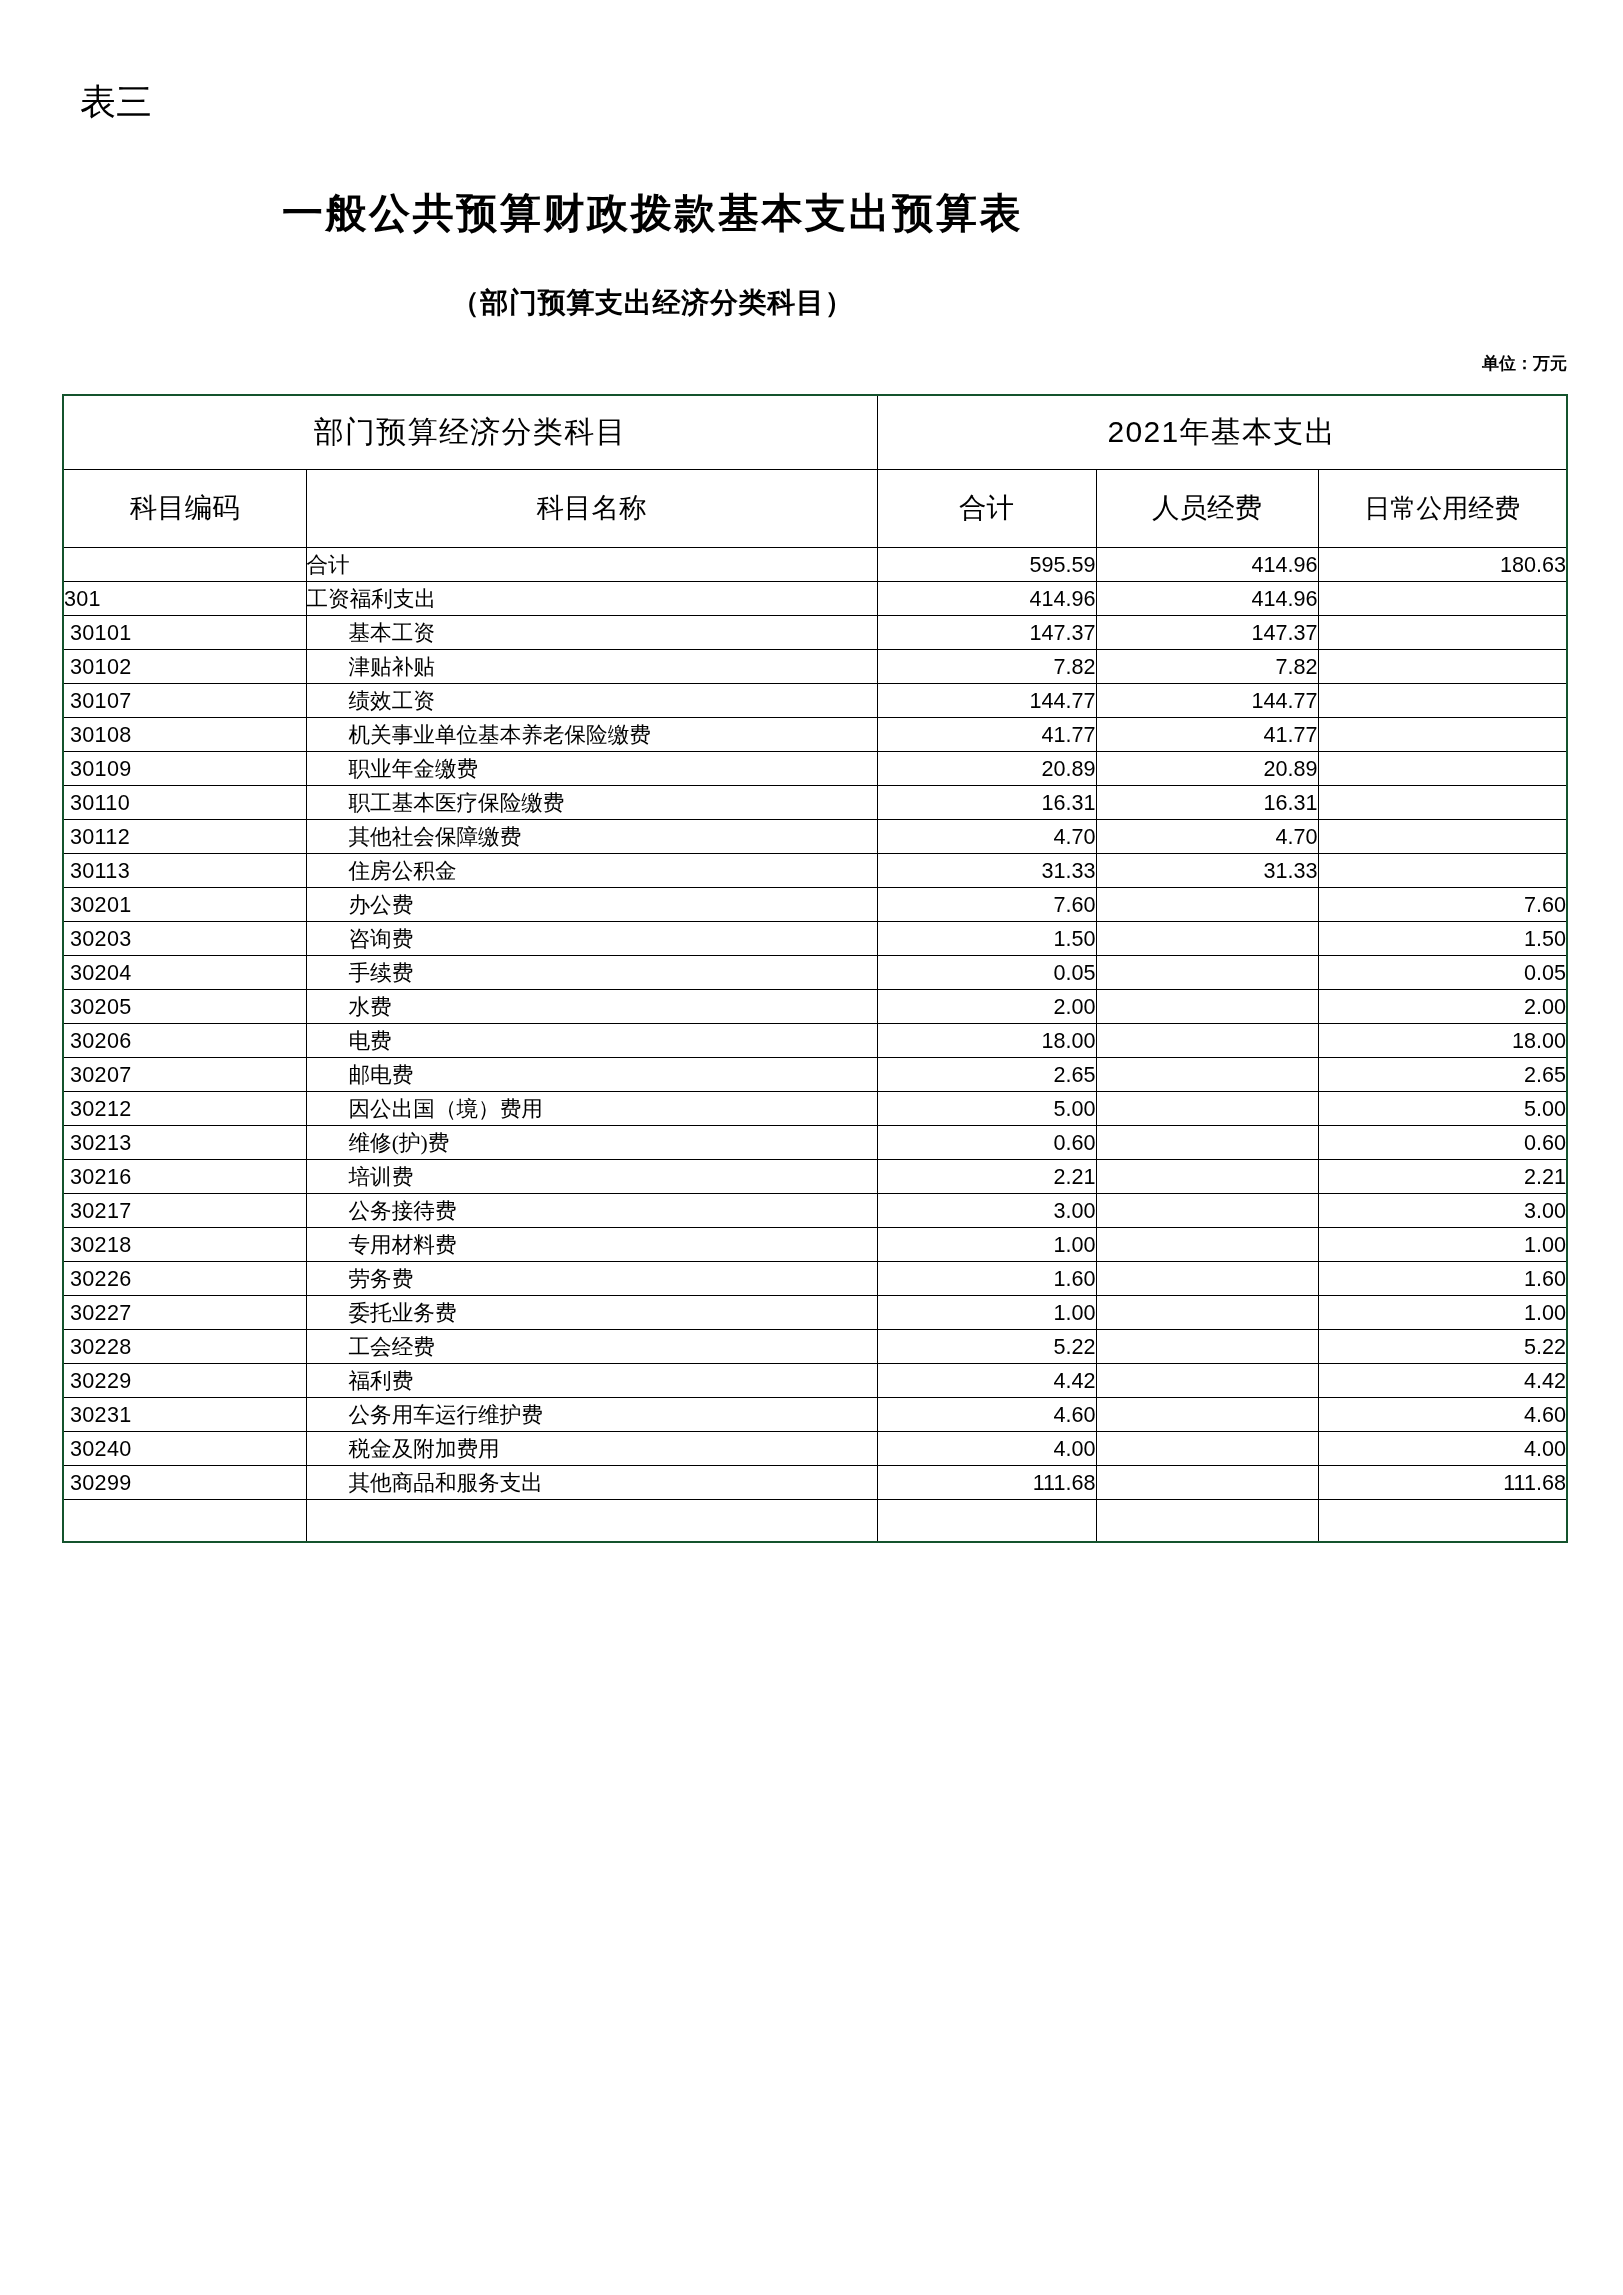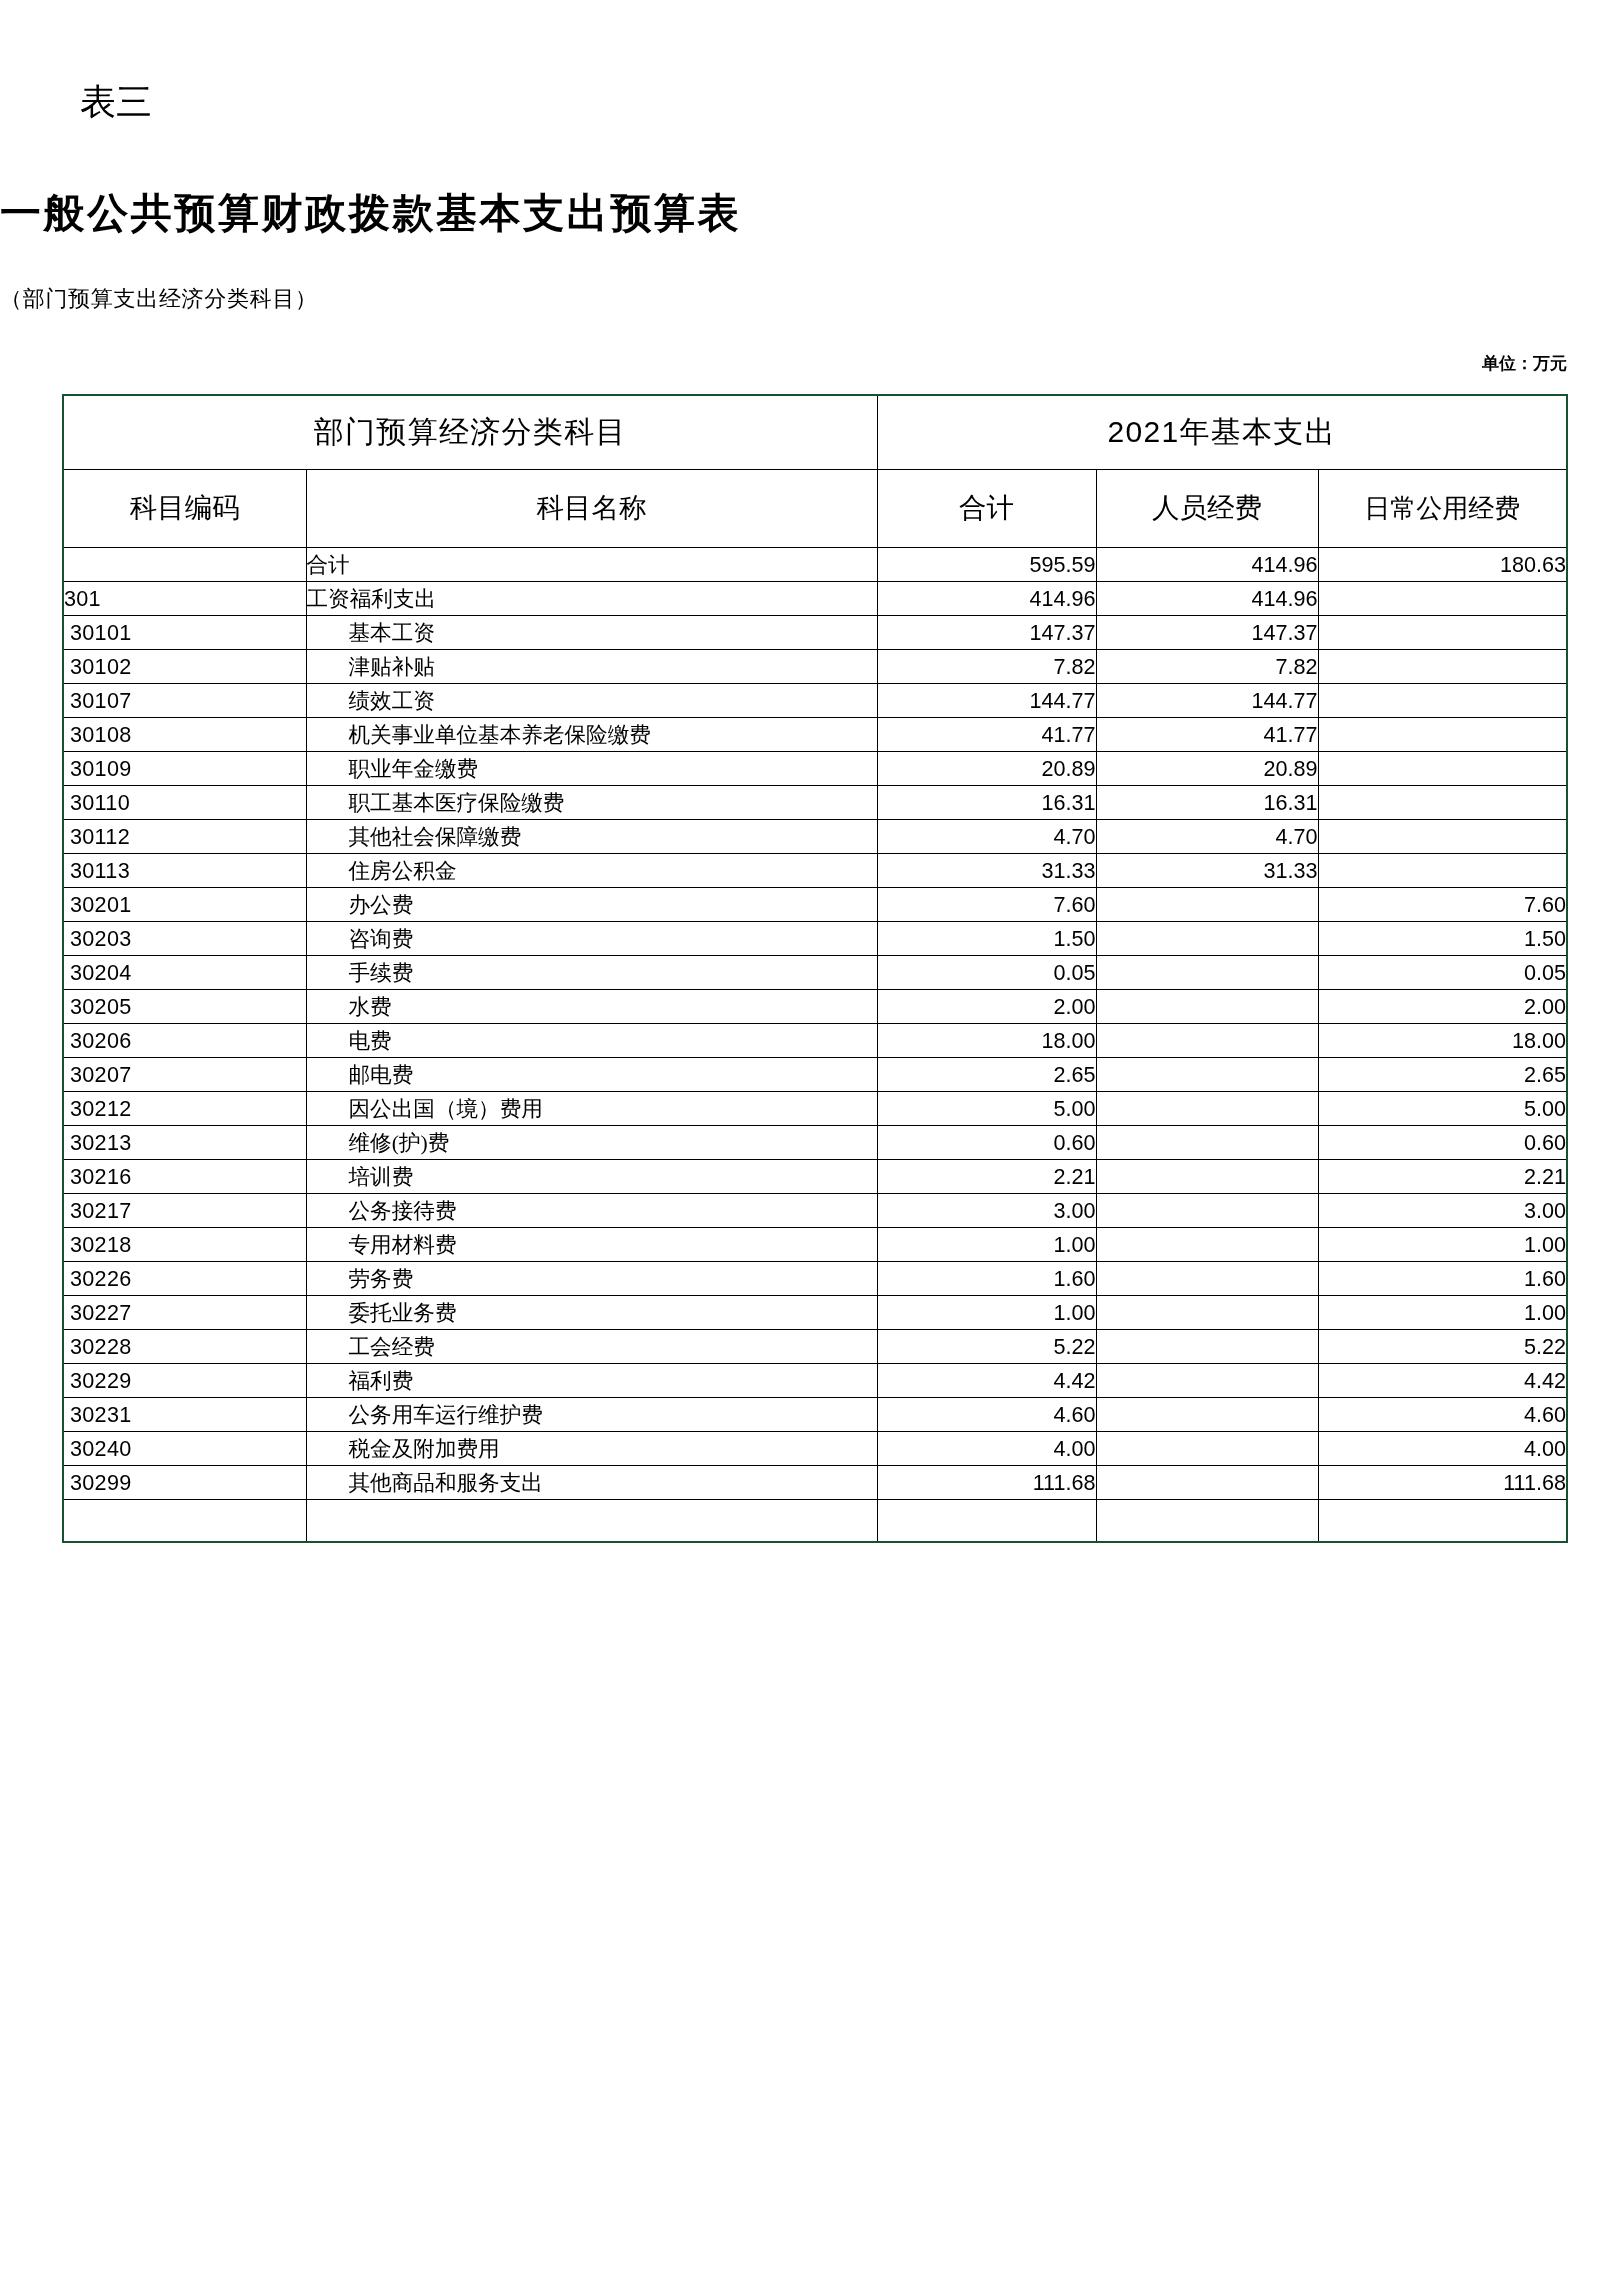--- a/index.html
+++ b/index.html
@@ -33,32 +33,34 @@
     font-family: "Liberation Serif", "DejaVu Serif", serif;
     white-space: nowrap;
   }
 
   
   .title-block {
     position: absolute;
     left: 0;
     top: 190px;
     width: 1291px;
+    text-align: center;
+    padding-left: 7px;
   }
   .doc-title {
     font-size: 41px;
     font-weight: bold;
     letter-spacing: 2.6px;
     line-height: 1.15;
     font-family: "Liberation Sans", "DejaVu Sans", sans-serif;
   }
   .doc-subtitle {
     margin-top: 47px;
-    font-size: 22px;
-    font-weight: normal;
+    font-size: 28px;
+    font-weight: bold;
     letter-spacing: 0.7px;
     font-family: "Liberation Sans", "DejaVu Sans", sans-serif;
   }
 
   
   .unit-note {
     position: absolute;
     right: 56px;
     top: 352px;
     font-size: 17px;

